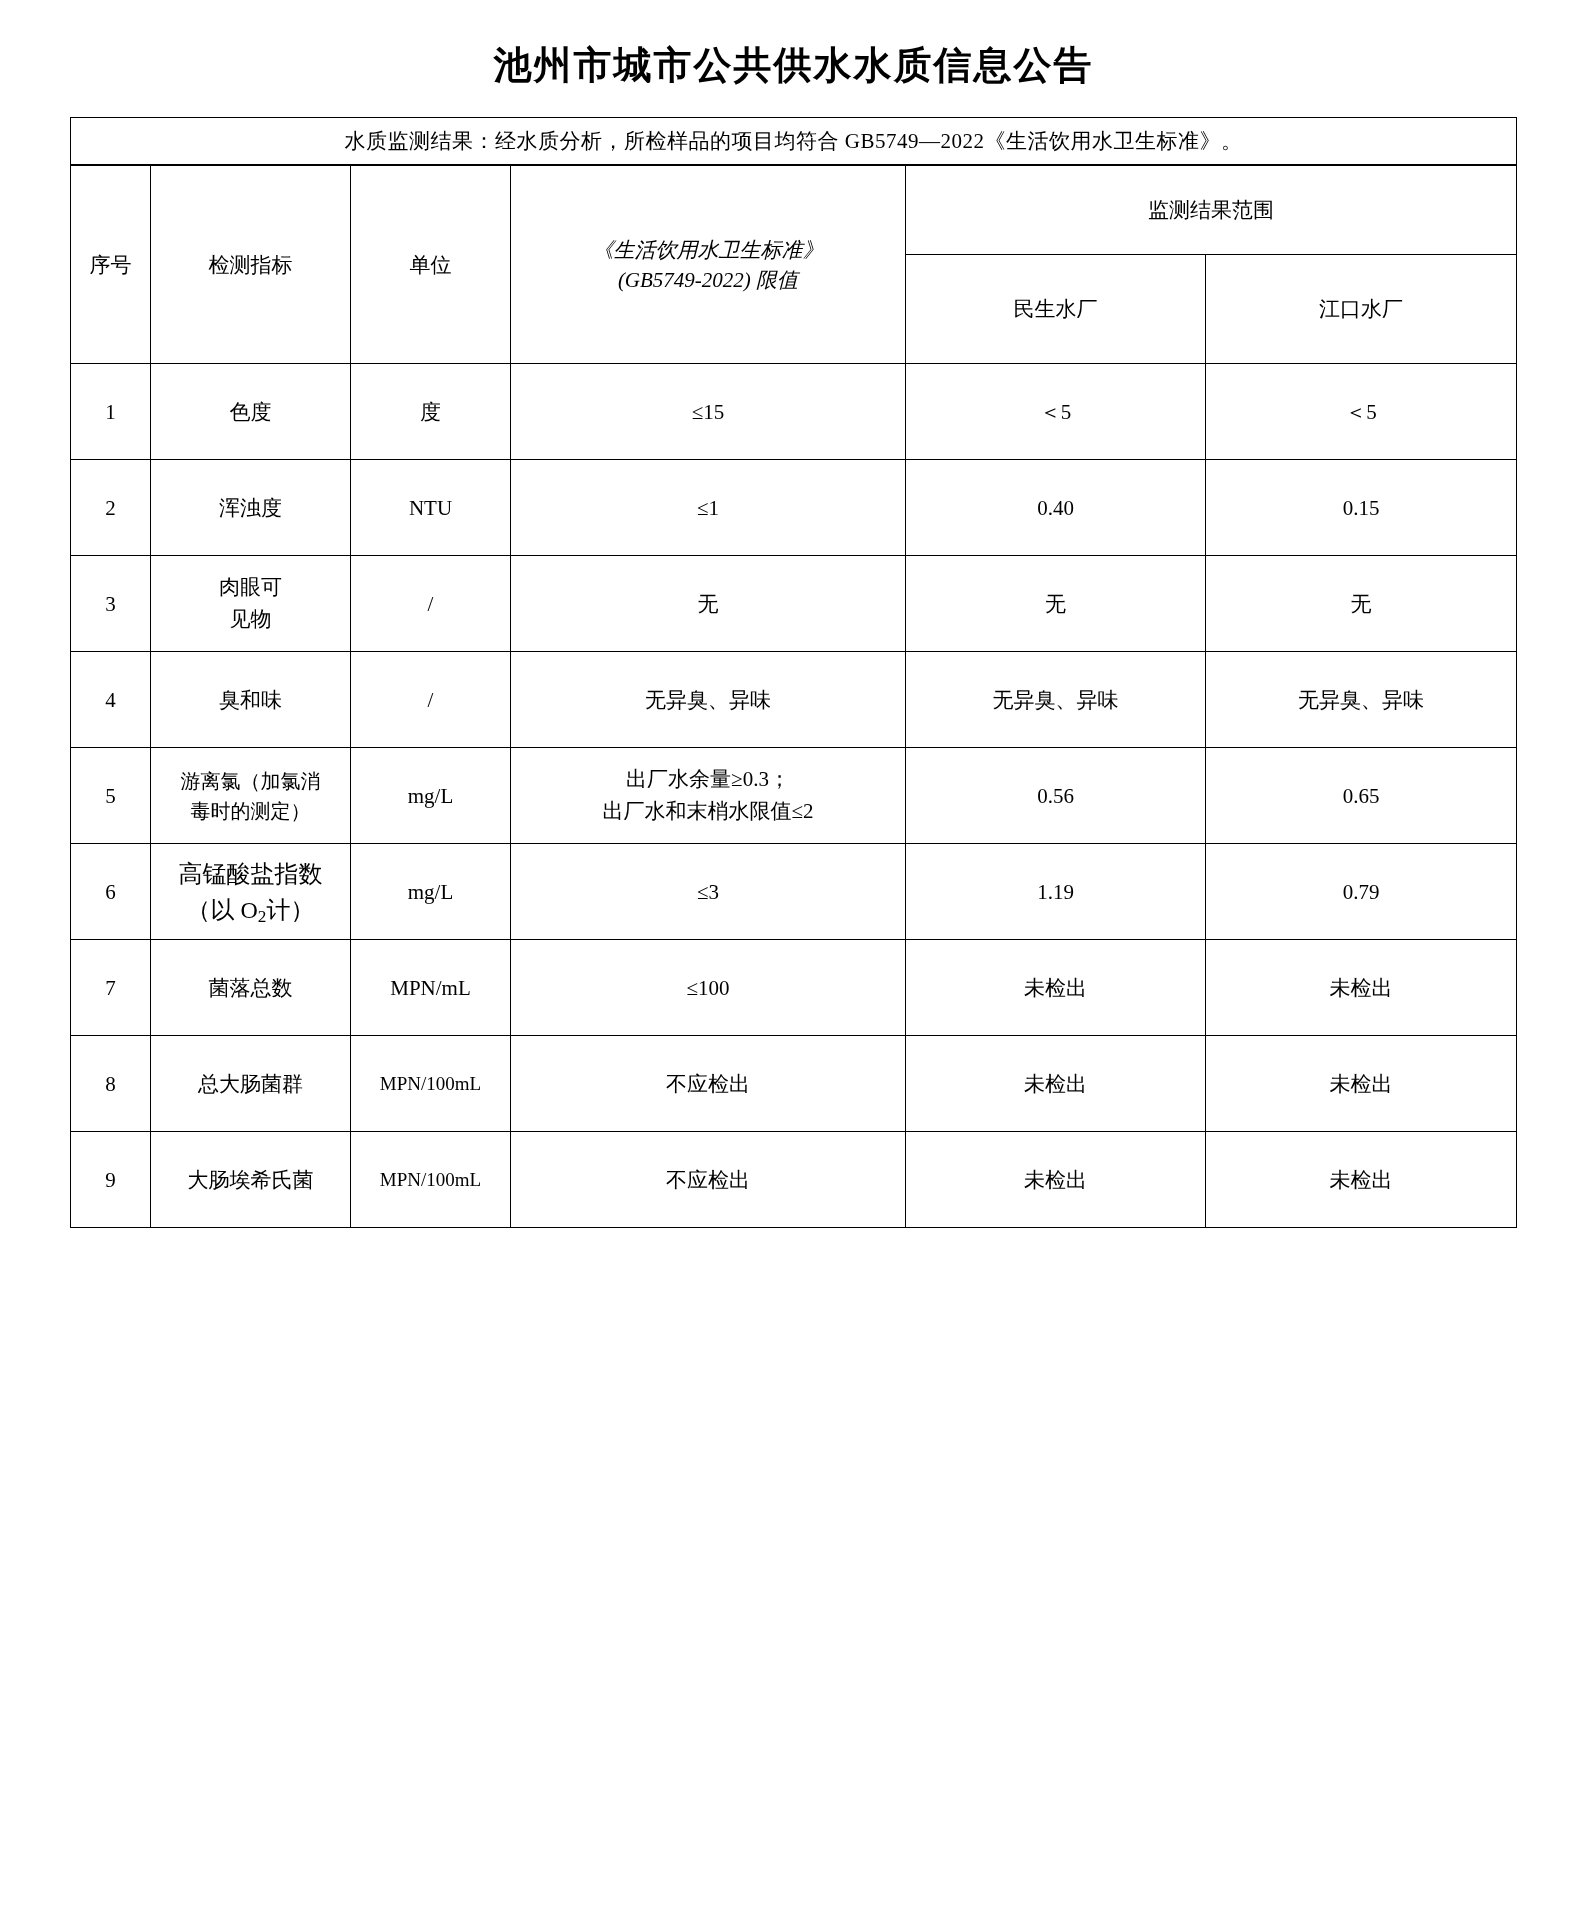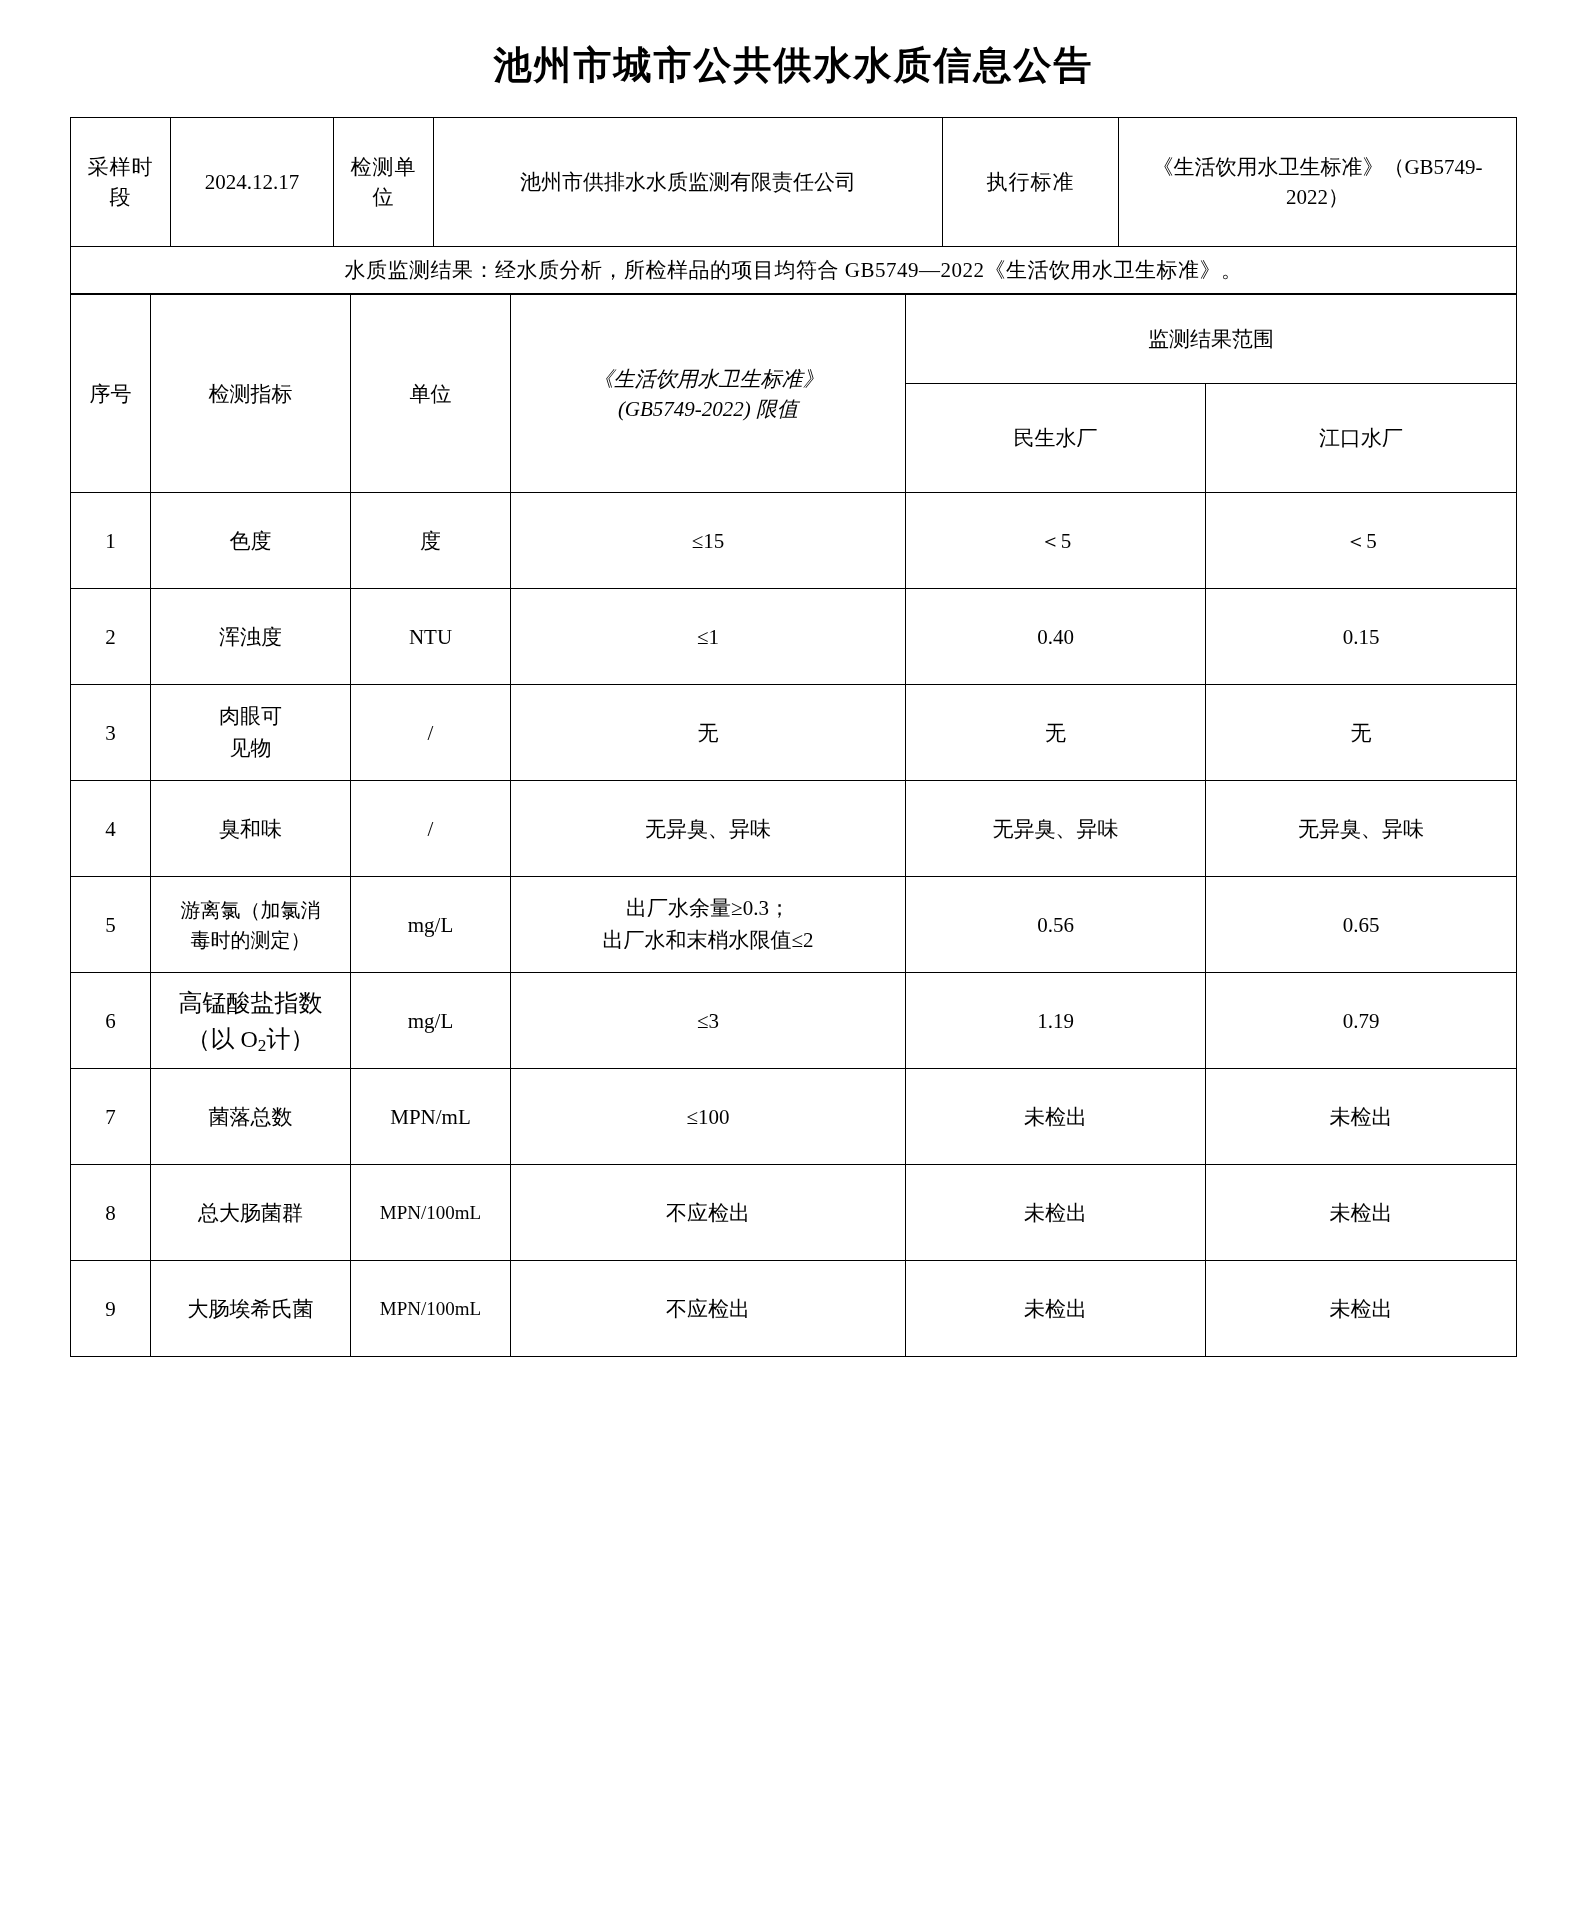--- a/index.html
+++ b/index.html
@@ -101,28 +101,20 @@
   <table class="grid">
     <colgroup>
       <col style="width:100px">
       <col style="width:163px">
       <col style="width:100px">
       <col style="width:509px">
       <col style="width:176px">
       <col style="width:398px">
     </colgroup>
     <tbody>
-      <tr>
-        <td class="hdr-cell tall">采样时段</td>
-        <td>2024.12.17</td>
-        <td class="hdr-cell">检测单位</td>
-        <td>池州市供排水水质监测有限责任公司</td>
-        <td class="hdr-cell">执行标准</td>
-        <td class="left">《生活饮用水卫生标准》（GB5749-2022）</td>
-      </tr>
       <tr class="note-row">
         <td colspan="6">水质监测结果：经水质分析，所检样品的项目均符合 GB5749—2022《生活饮用水卫生标准》。</td>
       </tr>
     </tbody>
   </table>
 
   <table class="grid">
     <colgroup>
       <col style="width:80px">
       <col style="width:200px">

